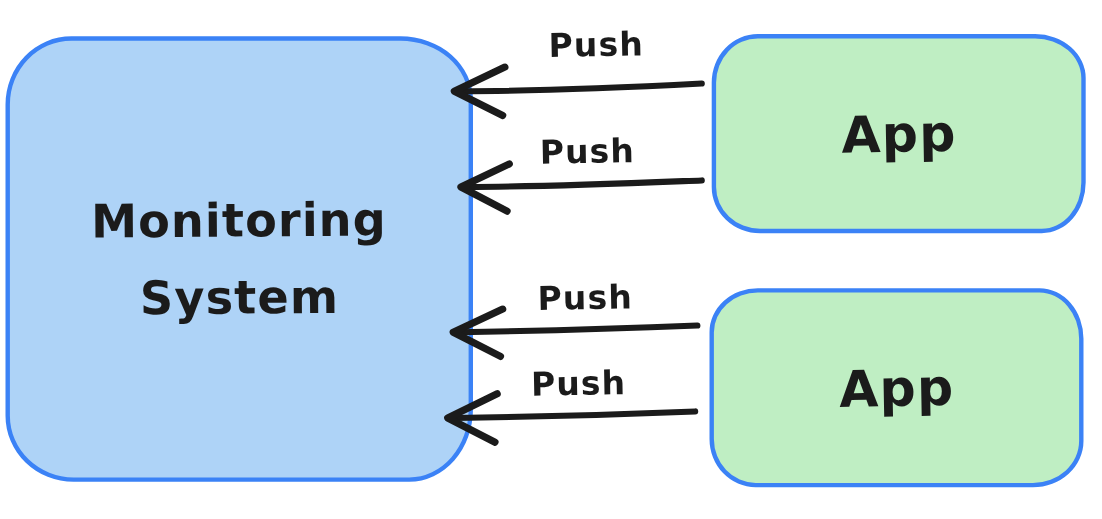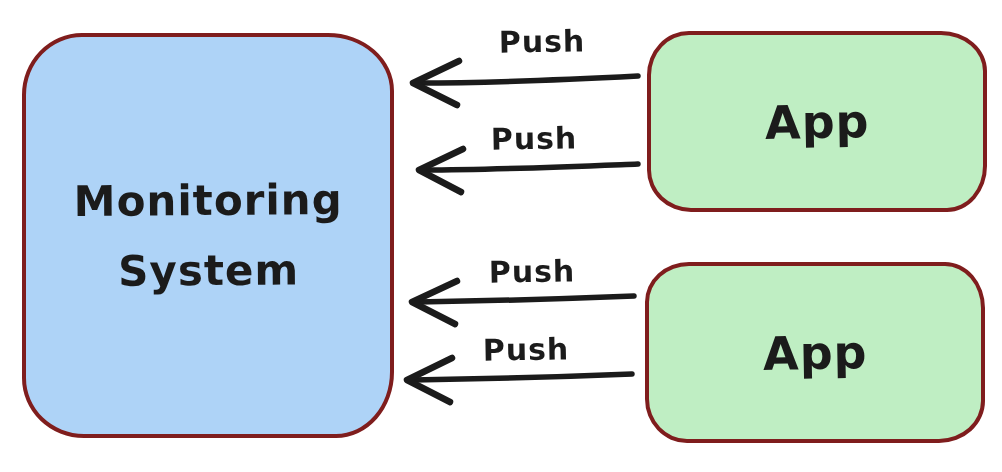--- a/index.html
+++ b/index.html
@@ -8,29 +8,29 @@
     width: 1002px;
     height: 472px;
     background: #ffffff;
     overflow: hidden;
     font-family: "DejaVu Sans", sans-serif;
     color: #1b1b1b;
   }
   .node {
     position: absolute;
     box-sizing: border-box;
-    border: 4px solid #7f1d1d;
+    border: 4px solid #3b82f6;
     display: flex;
     align-items: center;
     justify-content: center;
     text-align: center;
   }
   .node-monitoring {
-    left: 22px; top: 33px;
-    width: 372px; height: 405px;
+    left: 5px; top: 33px;
+    width: 425px; height: 405px;
     background: #aed3f7;
     border-radius: 60px 66px 58px 62px / 62px 58px 66px 60px;
     text-align: center;
   }
   .node-app-top {
     left: 647px; top: 31px;
     width: 340px; height: 181px;
     background: #bfeec3;
     border-radius: 42px 46px 40px 44px / 44px 40px 46px 42px;
   }

